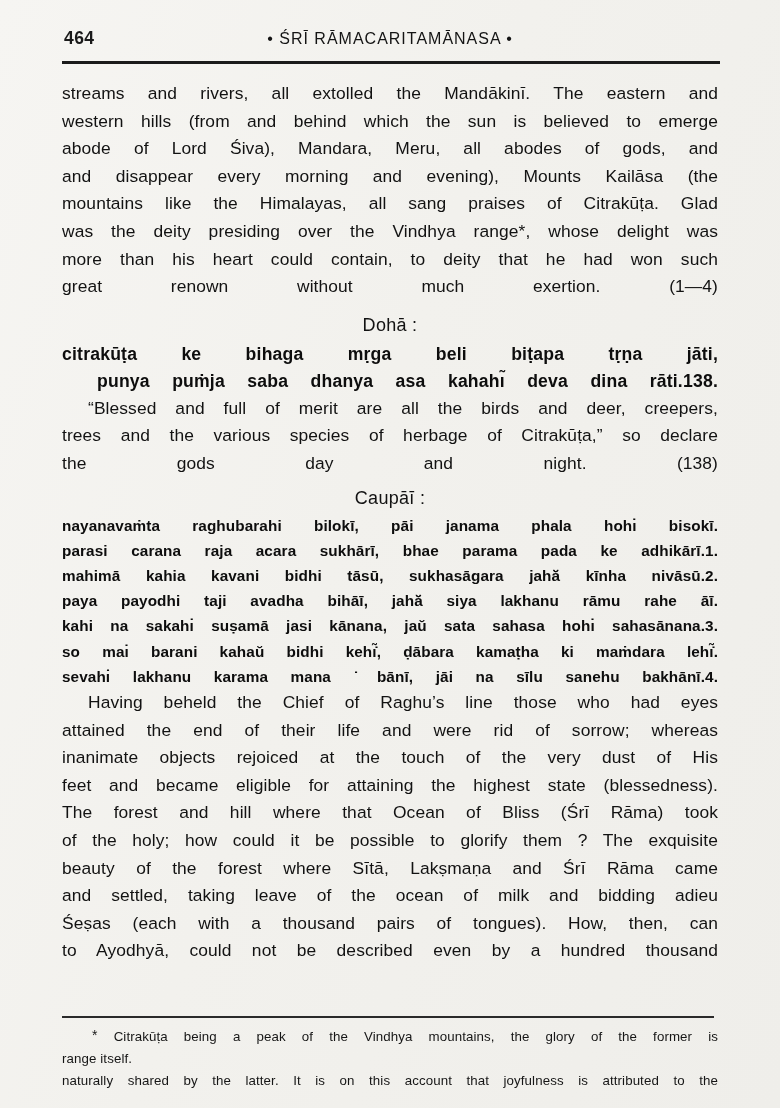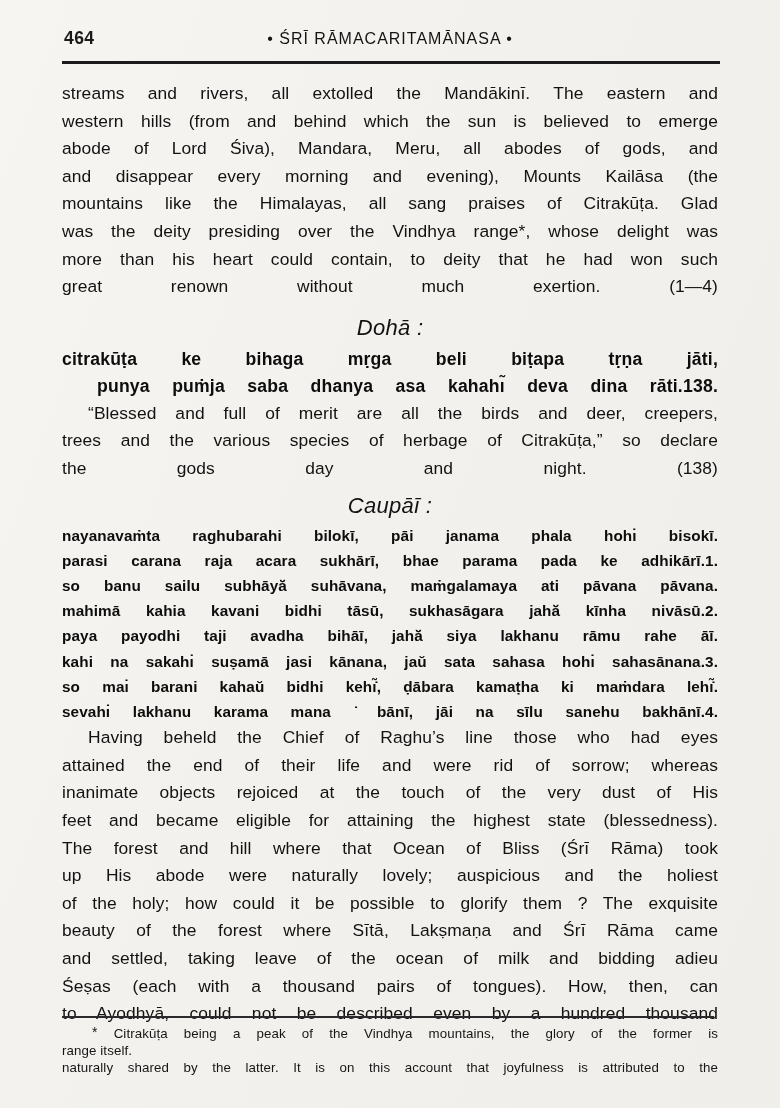--- a/index.html
+++ b/index.html
@@ -80,24 +80,23 @@
 
   .verse-ref-line {
     display: block;
     text-align: justify;
     text-align-last: justify;
   }
 
   
   .caption {
     text-align: center;
-    font-size: 22px;
+    font-size: 18px;
     color: #121212;
     letter-spacing: 0.3px;
-    font-style: italic;
   }
   .caption.doha { margin-top: 14px; margin-bottom: 5px; }
   .caption.caupai { margin-top: 10px; margin-bottom: 4px; }
 
   
   .doha-verse {
     font-size: 17.6px;
     font-weight: bold;
     line-height: 27px;
     color: #0d0d0d;
@@ -133,21 +132,21 @@
     width: 656px;
   }
   .footnote-rule {
     width: 652px;
     height: 2px;
     background: #2a2a2a;
     margin-bottom: 6px;
   }
   .footnote {
     font-size: 13.3px;
-    line-height: 17px;
+    line-height: 22px;
     text-align: justify;
     color: #161616;
     letter-spacing: 0.1px;
   }
   .footnote .fn-indent { display: inline-block; width: 30px; }
   .footnote .star { font-size: 14px; vertical-align: 1px; }
   .footnote .lastline { text-align-last: left; }
 </style>
 </head>
 <body>
@@ -188,35 +187,33 @@
       <span class="verse-ref-line">
         <span>the gods day and night.</span>
         <span>(138)</span>
       </span>
     </div>
 
     <div class="caption caupai">Caupāī :</div>
     <div class="caupai-verse">
       <span class="ln">nayanavaṁta raghubarahi  bilokī, pāi janama phala hohı̇ bisokī.</span>
       <span class="ln">parasi carana raja acara sukhārī, bhae parama pada ke adhikārī.1.</span>
-      <span class="ln">so banu sailu subhāyă̆ suhāvana, maṁgalamaya ati pāvana pāvana.</span>
       <span class="ln">mahimā kahia kavani bidhi tāsū, sukhasāgara jahă̆ kīnha nivāsū.2.</span>
       <span class="ln">paya payodhi taji avadha bihāī, jahă̆ siya lakhanu rāmu rahe āī.</span>
       <span class="ln">kahi na sakahı̇ suṣamā jasi kānana, jaŭ sata sahasa hohı̇ sahasānana.3.</span>
       <span class="ln">so maı̇ barani kahaŭ bidhi kehı̃̇, ḍābara kamaṭha ki maṁdara lehı̃̇.</span>
       <span class="ln">sevahı̇ lakhanu karama mana ˙bānī, jāi na sīlu sanehu bakhānī.4.</span>
     </div>
 
     <div class="prose">
       <span class="verse-ref-line"><span class="indent"></span><span>Having beheld the Chief of Raghu’s line those who had eyes</span></span>
       <span class="verse-ref-line">attained the end of their life and were rid of sorrow; whereas</span>
       <span class="verse-ref-line">inanimate objects rejoiced at the touch of the very dust of His</span>
       <span class="verse-ref-line">feet and became eligible for attaining the highest state (blessedness).</span>
       <span class="verse-ref-line">The forest and hill where that Ocean of Bliss (Śrī Rāma) took</span>
-      <span class="verse-ref-line">up His abode were naturally lovely; auspicious and the holiest</span>
       <span class="verse-ref-line">of the holy; how could it be possible to glorify them ? The exquisite</span>
       <span class="verse-ref-line">beauty of the forest where Sītā, Lakṣmaṇa and Śrī Rāma came</span>
       <span class="verse-ref-line">and settled, taking leave of the ocean of milk and bidding adieu</span>
       <span class="verse-ref-line">Śeṣas (each with a thousand pairs of tongues). How, then, can</span>
       <span class="verse-ref-line">to Ayodhyā, could not be described even by a hundred thousand</span>
     </div>
 
   </div>
 
   <div class="footnote-wrap">

